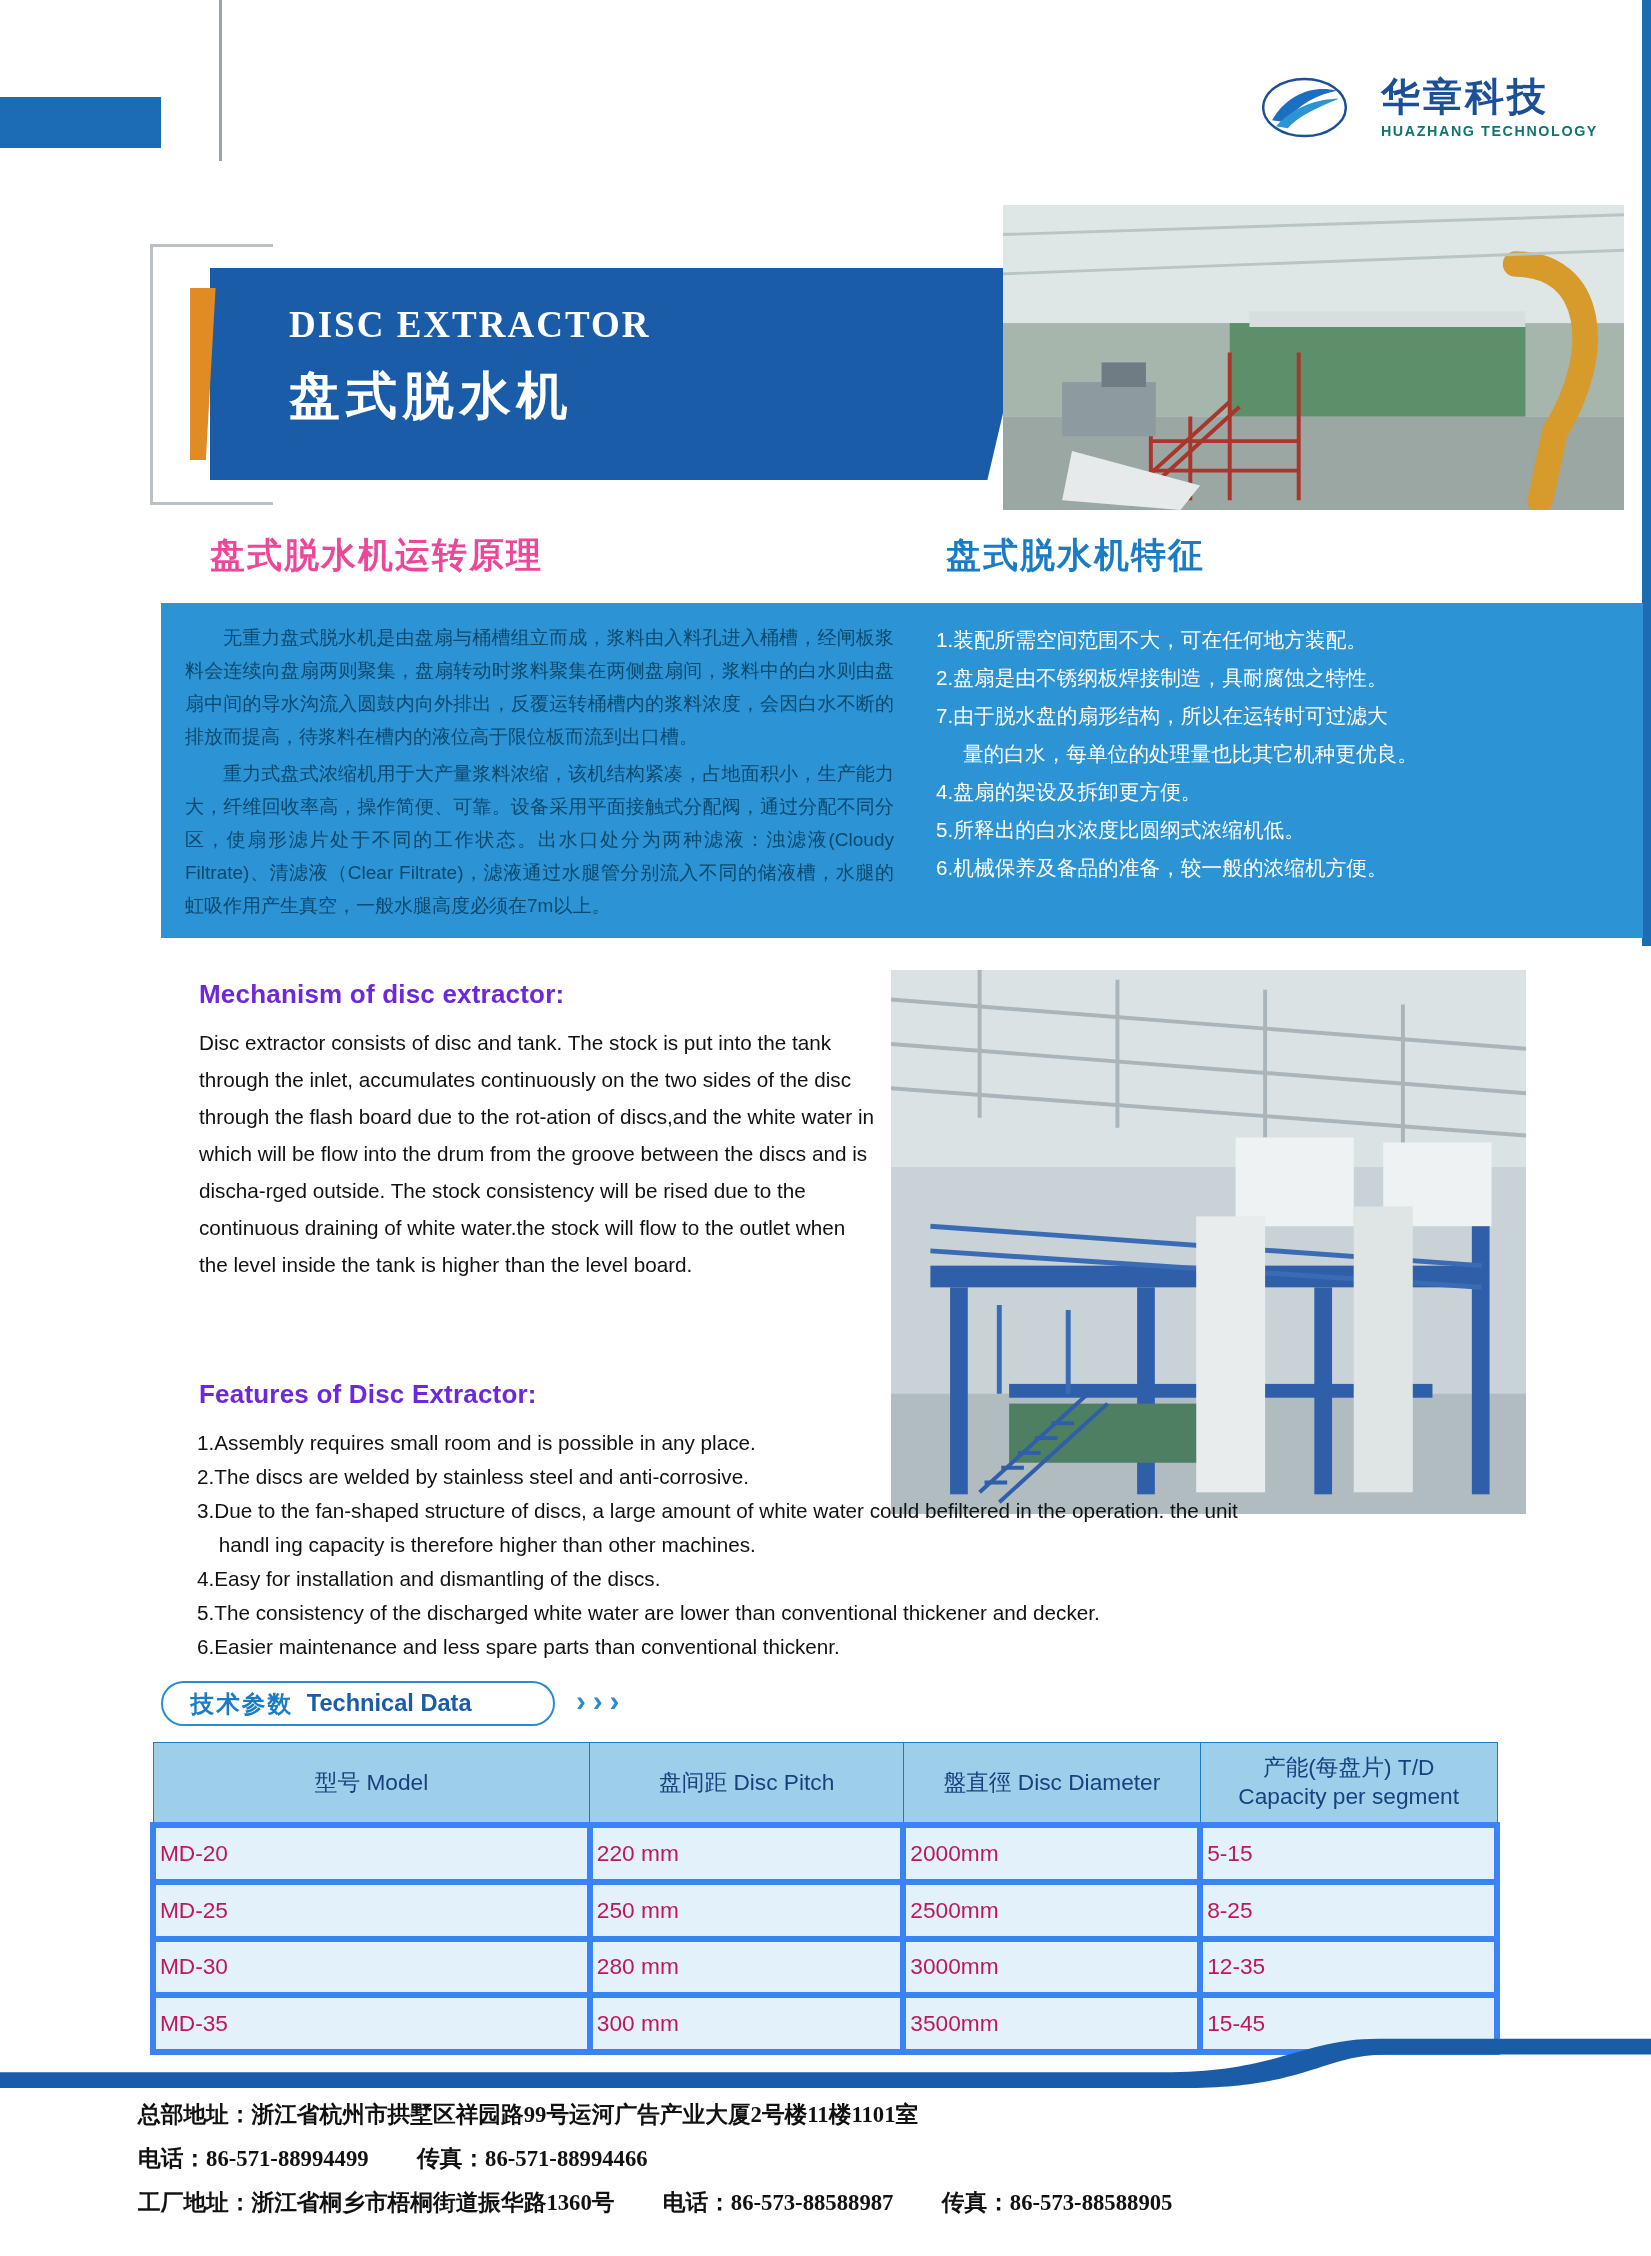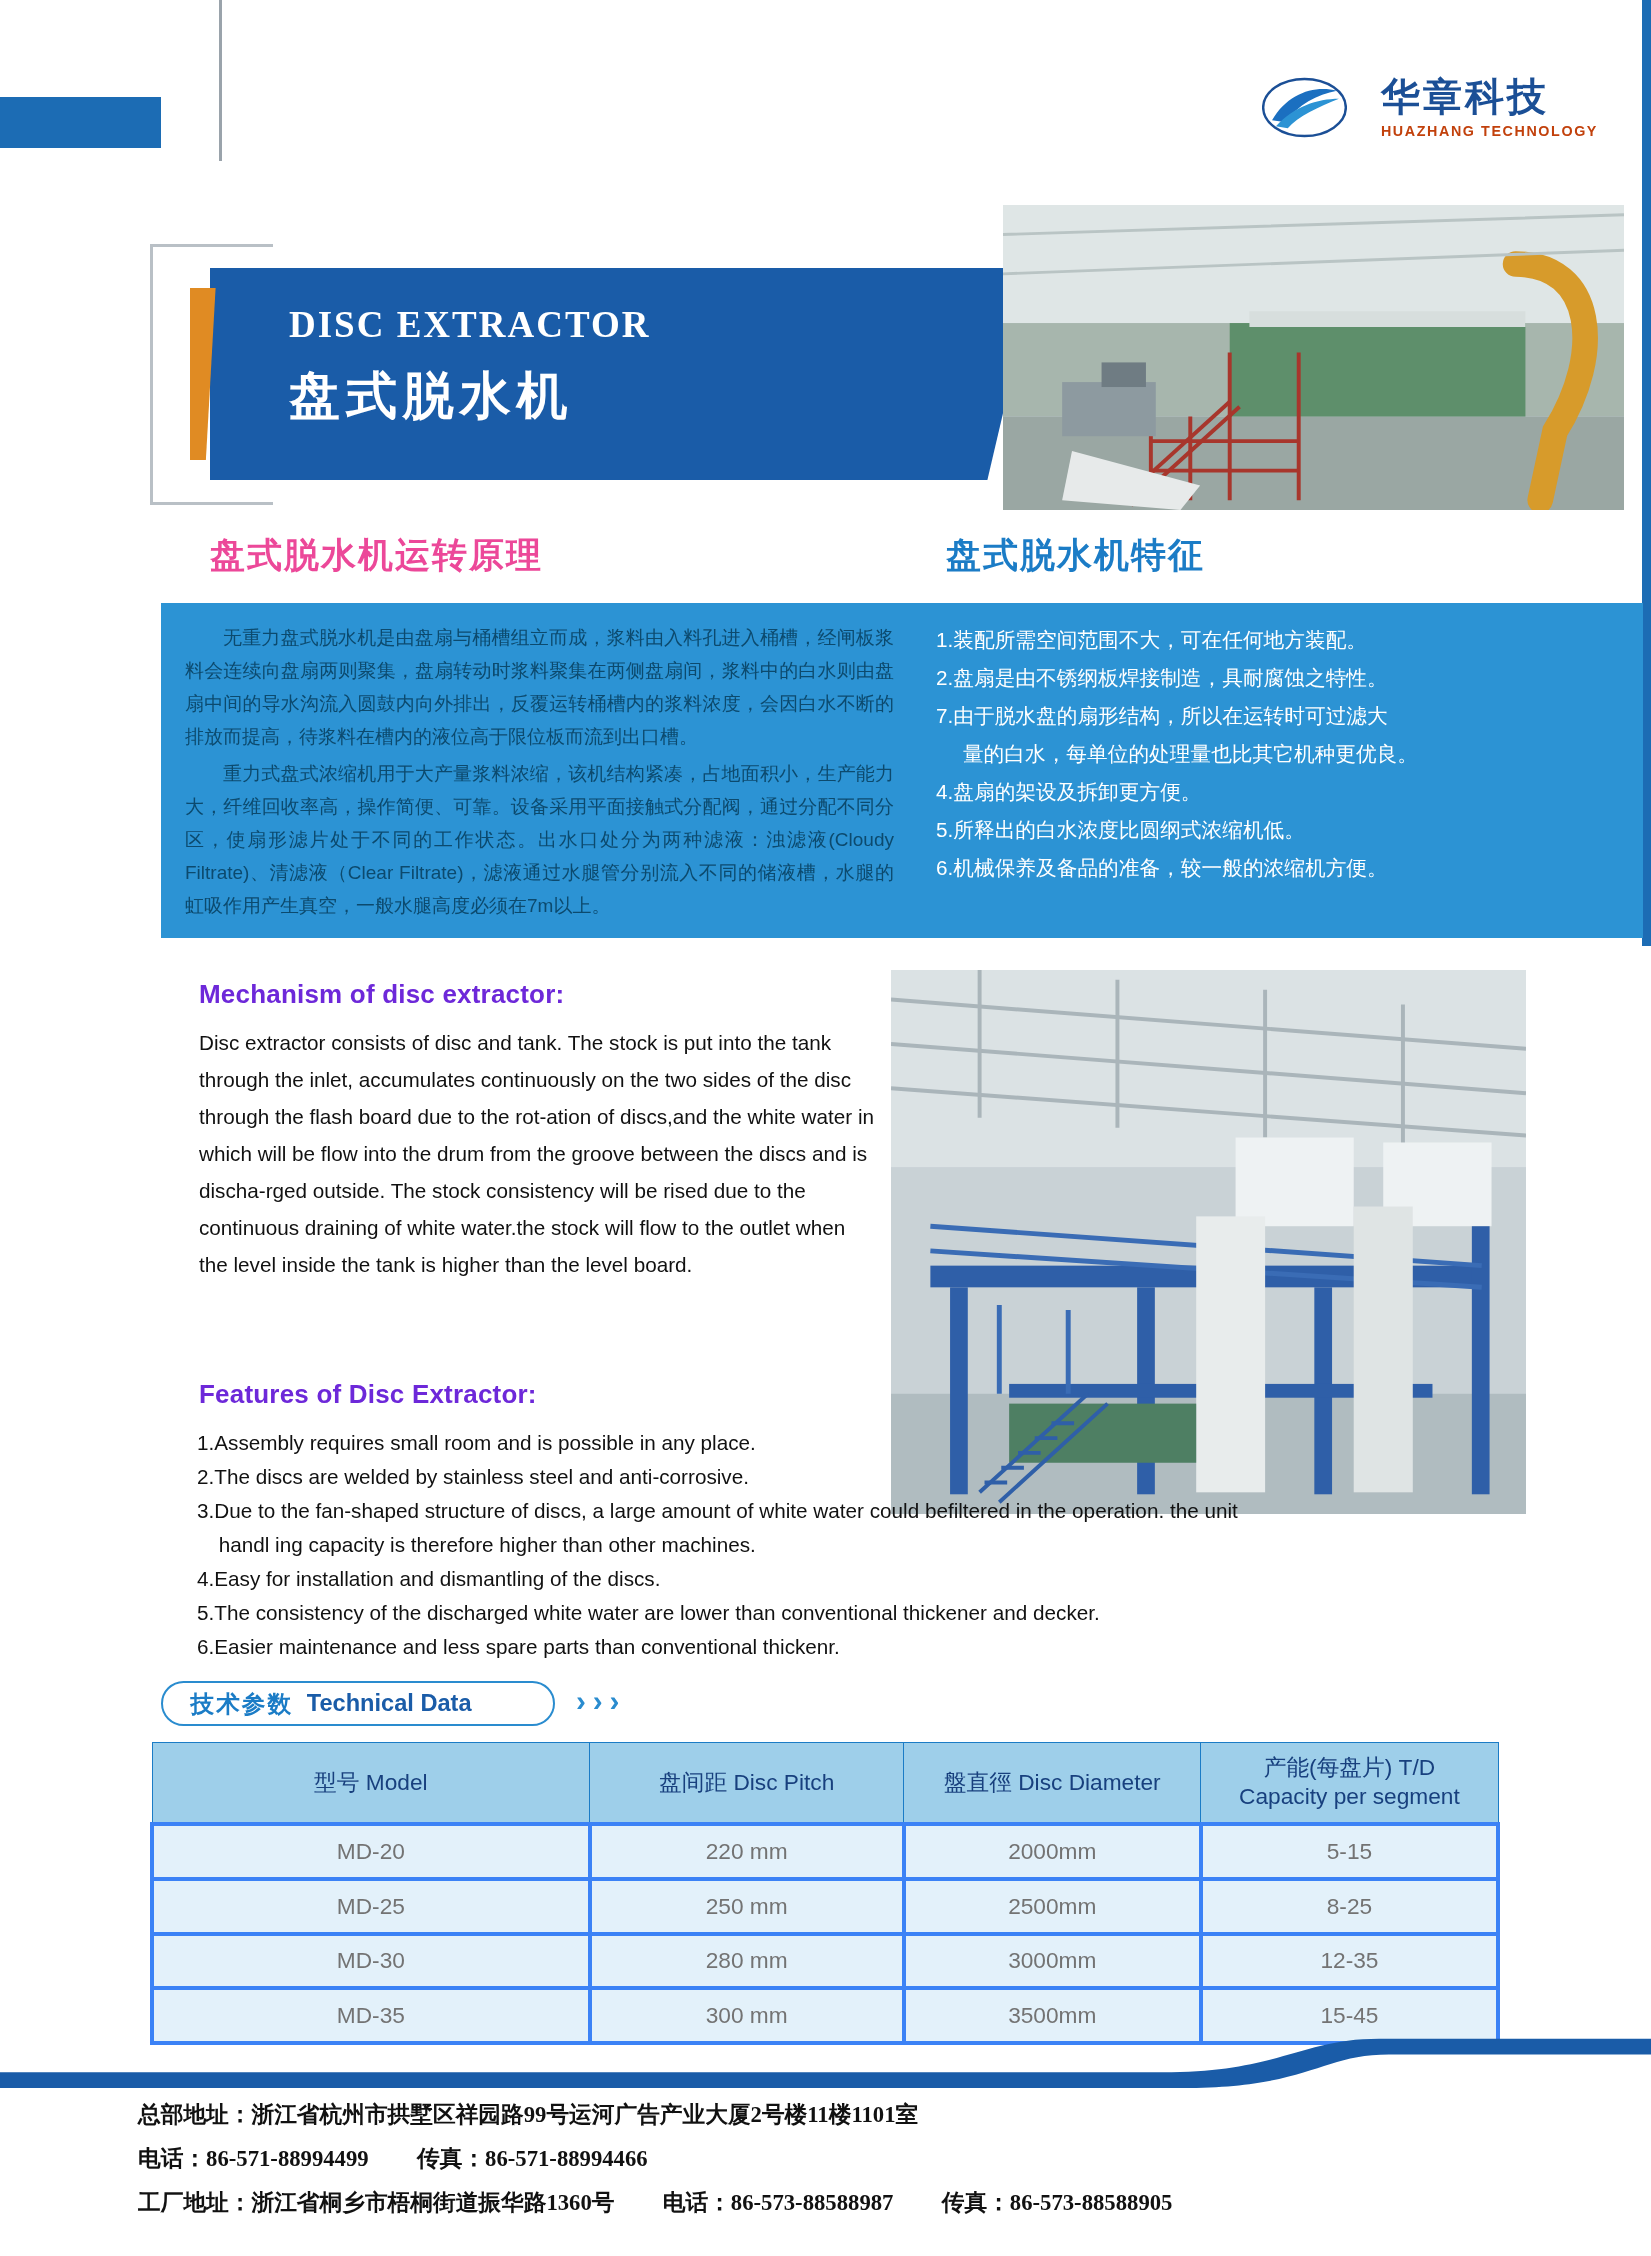--- a/index.html
+++ b/index.html
@@ -52,21 +52,21 @@
   .logo-cn {
     font-family: "Liberation Sans", sans-serif;
     font-size: 39px;
     font-weight: 700;
     color: #1b4f96;
     letter-spacing: 3px;
   }
   .logo-en {
     font-size: 14.3px;
     letter-spacing: 1.6px;
-    color: #c2410c;
+    color: #0f766e;
     margin-top: 7.9px;
     font-weight: 600;
   }
 
   
   .title-frame {
     position: absolute;
     left: 150px; top: 244px;
     width: 123px; height: 261px;
     border: 3px solid #b9c0c6;
@@ -237,23 +237,22 @@
   .data-table th {
     background: #9ecfea;
     border: 1px solid #1b7cc6;
     color: #18407e;
     font-weight: 400;
     padding: 9.9px 3.9px;
     line-height: 29.6px;
   }
   .data-table td {
     background: #e3f1fa;
-    border: 4px solid #3b82f6;
-    color: #737373;
-    text-align: center;
+    border: 6px solid #3b82f6;
+    color: #be185d;
     padding: 8.9px 3.9px;
     height: 33px;
   }
   .col-model { width: 443px; }
   .col-pitch { width: 315px; }
   .col-diam  { width: 296px; }
   .col-cap   { width: 296px; }
 
   
   .footer-swoosh {

